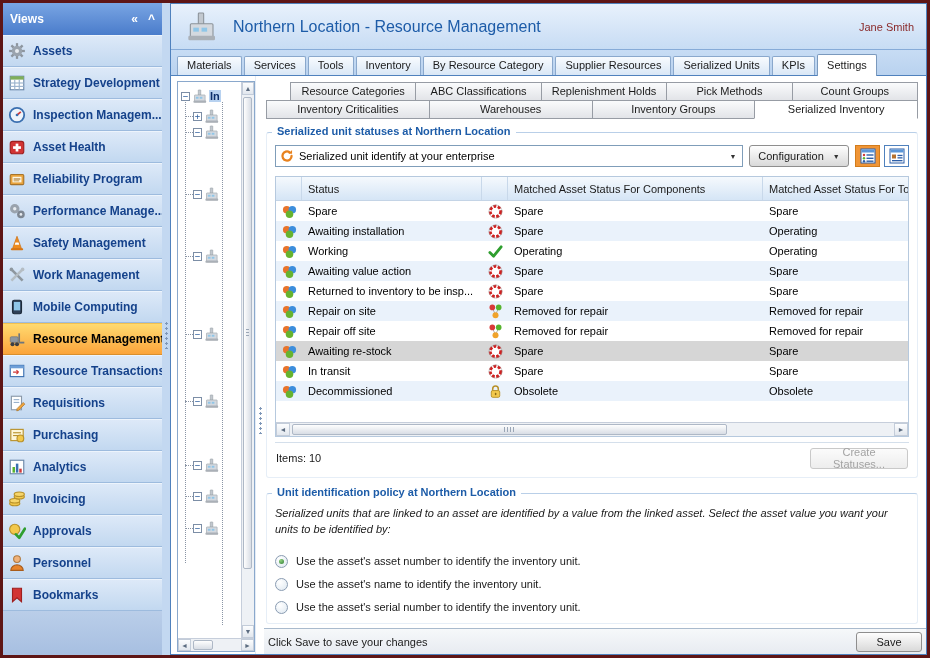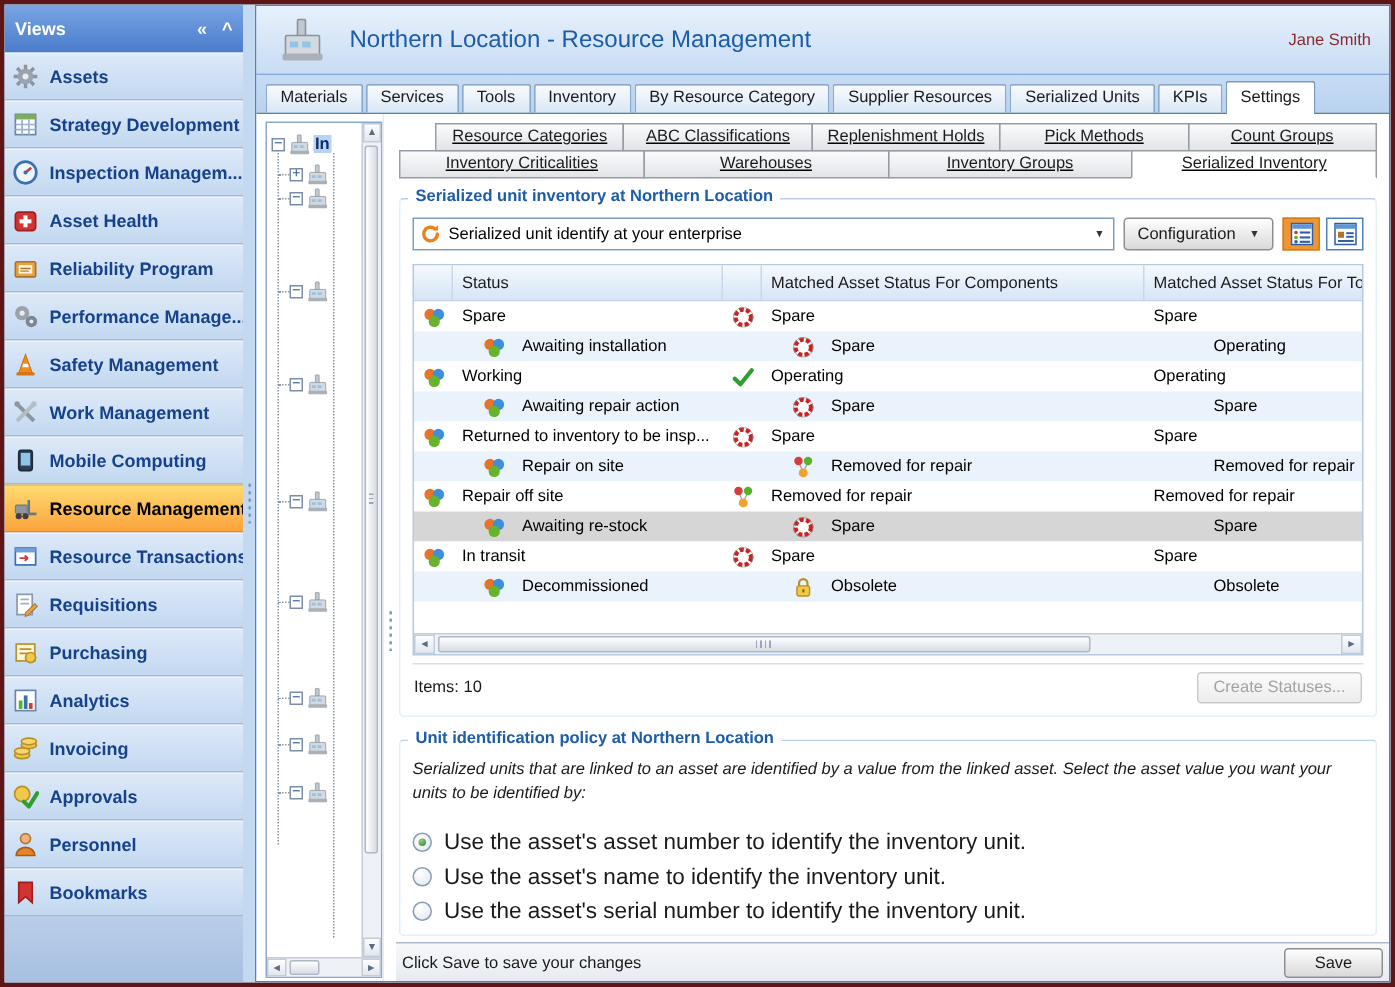--- a/index.html
+++ b/index.html
@@ -73,21 +73,21 @@
   .th-left,.th-right { width:13px; height:100%; flex:none; }
   .th-track { flex:1; position:relative; }
   .th-thumb { position:absolute; left:2px; top:1px; bottom:1px; width:20px;
     background:linear-gradient(#fefefe,#d8dde5); border:1px solid #aeb8c6; border-radius:2px; }
 
   .tree-splitter { width:9px; flex:none; background:#fff; position:relative; border-left:1px solid #e4ebf4; }
   .tree-splitter .dots { left:3px; top:330px; }
 
   
   .right-col { flex:1; display:flex; flex-direction:column; min-width:0; padding:6px 8px 0 2px; }
-  .subtabs { display:flex; flex:none; height:19px;text-decoration:underline; }
+  .subtabs { display:flex; flex:none; height:19px; }
   .subtabs.row1 { margin-left:24px; }
   .subtabs.row2 { margin-top:-1px; }
   .subtab { flex:1; font-size:11px; text-align:center; line-height:17px; color:#1b1b1b;
     background:linear-gradient(#fafbfc,#e2e4e8); border:1px solid #979ca4; white-space:nowrap; overflow:hidden; }
   .subtab + .subtab { margin-left:-1px; }
   .subtab.active { background:#fff; border-bottom-color:#fff; position:relative; z-index:2; }
 
   .group { position:relative; border:1px solid #e6eef7; border-top:1px solid #b9cfe8; border-radius:3px;
     padding:10px 8px 4px; }
   .group1 { margin-top:13px; }
@@ -115,41 +115,41 @@
   .thead { display:flex; height:24px; background:linear-gradient(#f5f9fd,#d5e5f6); font-size:11px;
     color:#1b1b1b; border-bottom:1px solid #c4d4e6; }
   .th { display:flex; align-items:center; padding:0 6px; border-right:1px solid #c8d8ea;
     white-space:nowrap; overflow:hidden; }
   .c0 { width:26px; flex:none; padding:0; }
   .c1 { width:180px; flex:none; }
   .c2 { width:26px; flex:none; padding:0; }
   .c3 { width:255px; flex:none; }
   .c4 { flex:1; min-width:0; border-right:none; }
   .trow { display:flex; height:20px; align-items:center; font-size:11px; background:#fff; }
-  .trow.alt { background:#eaf2fb;padding-left:40px; }
+  .trow.alt { background:#eaf2fb; }
   .trow.selected { background:#d6d6d6; }
   .td { padding:0 6px; white-space:nowrap; overflow:hidden; }
   .td.icon-cell { padding:0; display:flex; justify-content:center; align-items:center; }
   .row-icon { width:15px; height:15px; display:inline-flex; }
   .grid-filler { height:21px; }
   .grid-hscroll { height:14px; background:#eef1f5; border-top:1px solid #c6cedb; display:flex; }
   .gh-left,.gh-right { width:14px; height:100%; flex:none; }
   .gh-track { flex:1; position:relative; }
   .gh-thumb { position:absolute; left:2px; top:1px; bottom:1px; width:72%;
     background:linear-gradient(#fefefe,#d8dde5); border:1px solid #aeb8c6; border-radius:2px; }
   .gh-thumb::after { content:""; position:absolute; top:2px; bottom:2px; left:50%; margin-left:-5px; width:10px;
     background-image:repeating-linear-gradient(90deg,#9aa6b6 0 1px,rgba(0,0,0,0) 1px 3px); }
 
   .items-row { display:flex; align-items:center; height:31px; font-size:11px; color:#1a1a1a;
     border-top:1px solid #d4dfeb; margin-top:5px; padding:0 1px; }
-  .create-btn { margin-left:auto; width:110px; height:21px; color:#a3a3a3;
+  .create-btn { margin-left:auto; width:98px; height:21px; color:#a3a3a3;
     border:1px solid #c9c9c9; background:linear-gradient(#fbfbfb,#ededed); }
 
   .policy-desc { font-size:11px; color:#1a1a1a; margin:2px 0 12px; line-height:1.45; max-width:648px;font-style:italic; }
-  .radio-row { display:flex; align-items:center; gap:8px; height:23px; font-size:15px; color:#1a1a1a; }
+  .radio-row { display:flex; align-items:center; gap:8px; height:23px; font-size:11px; color:#1a1a1a; }
   .radio { width:13px; height:13px; border-radius:50%; border:1px solid #8a9cb2; flex:none; position:relative;
     background:radial-gradient(circle at 35% 30%,#ffffff,#dde7f0); }
   .radio.checked::after { content:""; position:absolute; inset:3px; border-radius:50%;
     background:radial-gradient(circle at 35% 30%,#8fd07f,#2f7e35); }
 
   .statusbar { flex:none; height:26px; margin:auto -8px 0 -2px; border-top:1px solid #a9bacd;
     background:linear-gradient(#f6f8fa,#e7ebf1); display:flex; align-items:center; padding:0 4px;
     font-size:11px; color:#1a1a1a; }
   .save-btn { margin-left:auto; width:66px; height:20px; }
 </style>
@@ -556,21 +556,21 @@
             <div class="subtab">Count Groups</div>
           </div>
         <div class="subtabs row2" id="subtabs-row2">
             <div class="subtab">Inventory Criticalities</div>
             <div class="subtab">Warehouses</div>
             <div class="subtab">Inventory Groups</div>
             <div class="subtab active">Serialized Inventory</div>
           </div>
 
         <div class="group group1">
-          <div class="group-title">Serialized unit inventory at Northern Location</div>
+          <div class="group-title">Serialized unit statuses at Northern Location</div>
 
           <div class="combo-row">
             <div class="combobox">
               <span class="combo-icon">
                   <svg viewBox="0 0 16 16">
                     <path d="M13.2 8 a5.2 5.2 0 1 1 -2.3 -4.3" fill="none" stroke="#e8821e" stroke-width="2.6" stroke-linecap="round"></path>
                     <path d="M13.8 1.2 L13.8 5.4 L9.6 5.4 Z" fill="#e8821e"></path>
                   </svg>
                 </span>
               <span class="combo-value">Serialized unit identify at your enterprise</span>
@@ -687,21 +687,21 @@
                 <div class="trow alt">
                   <div class="td icon-cell c0">
                     <span class="row-icon">
                       <svg viewBox="0 0 16 16">
                         <circle cx="5" cy="6" r="4" fill="#e8732a"></circle>
                         <circle cx="11" cy="6" r="4" fill="#3d8edc"></circle>
                         <circle cx="8" cy="11" r="4" fill="#67b32e"></circle>
                       </svg>
                     </span>
                   </div>
-                  <div class="td c1">Awaiting repair action</div>
+                  <div class="td c1">Awaiting value action</div>
                   <div class="td icon-cell c2">
                     <span class="row-icon">
                       <svg viewBox="0 0 16 16">
                         <circle cx="8" cy="8" r="5.6" fill="#fff" stroke="#cf2020" stroke-width="3.2" stroke-dasharray="3.1 1.6"></circle>
                         <circle cx="8" cy="8" r="7" fill="none" stroke="#9a9a9a" stroke-width="0.5"></circle>
                       </svg>
                     </span>
                   </div>
                   <div class="td c3">Spare</div>
                   <div class="td c4">Spare</div>

